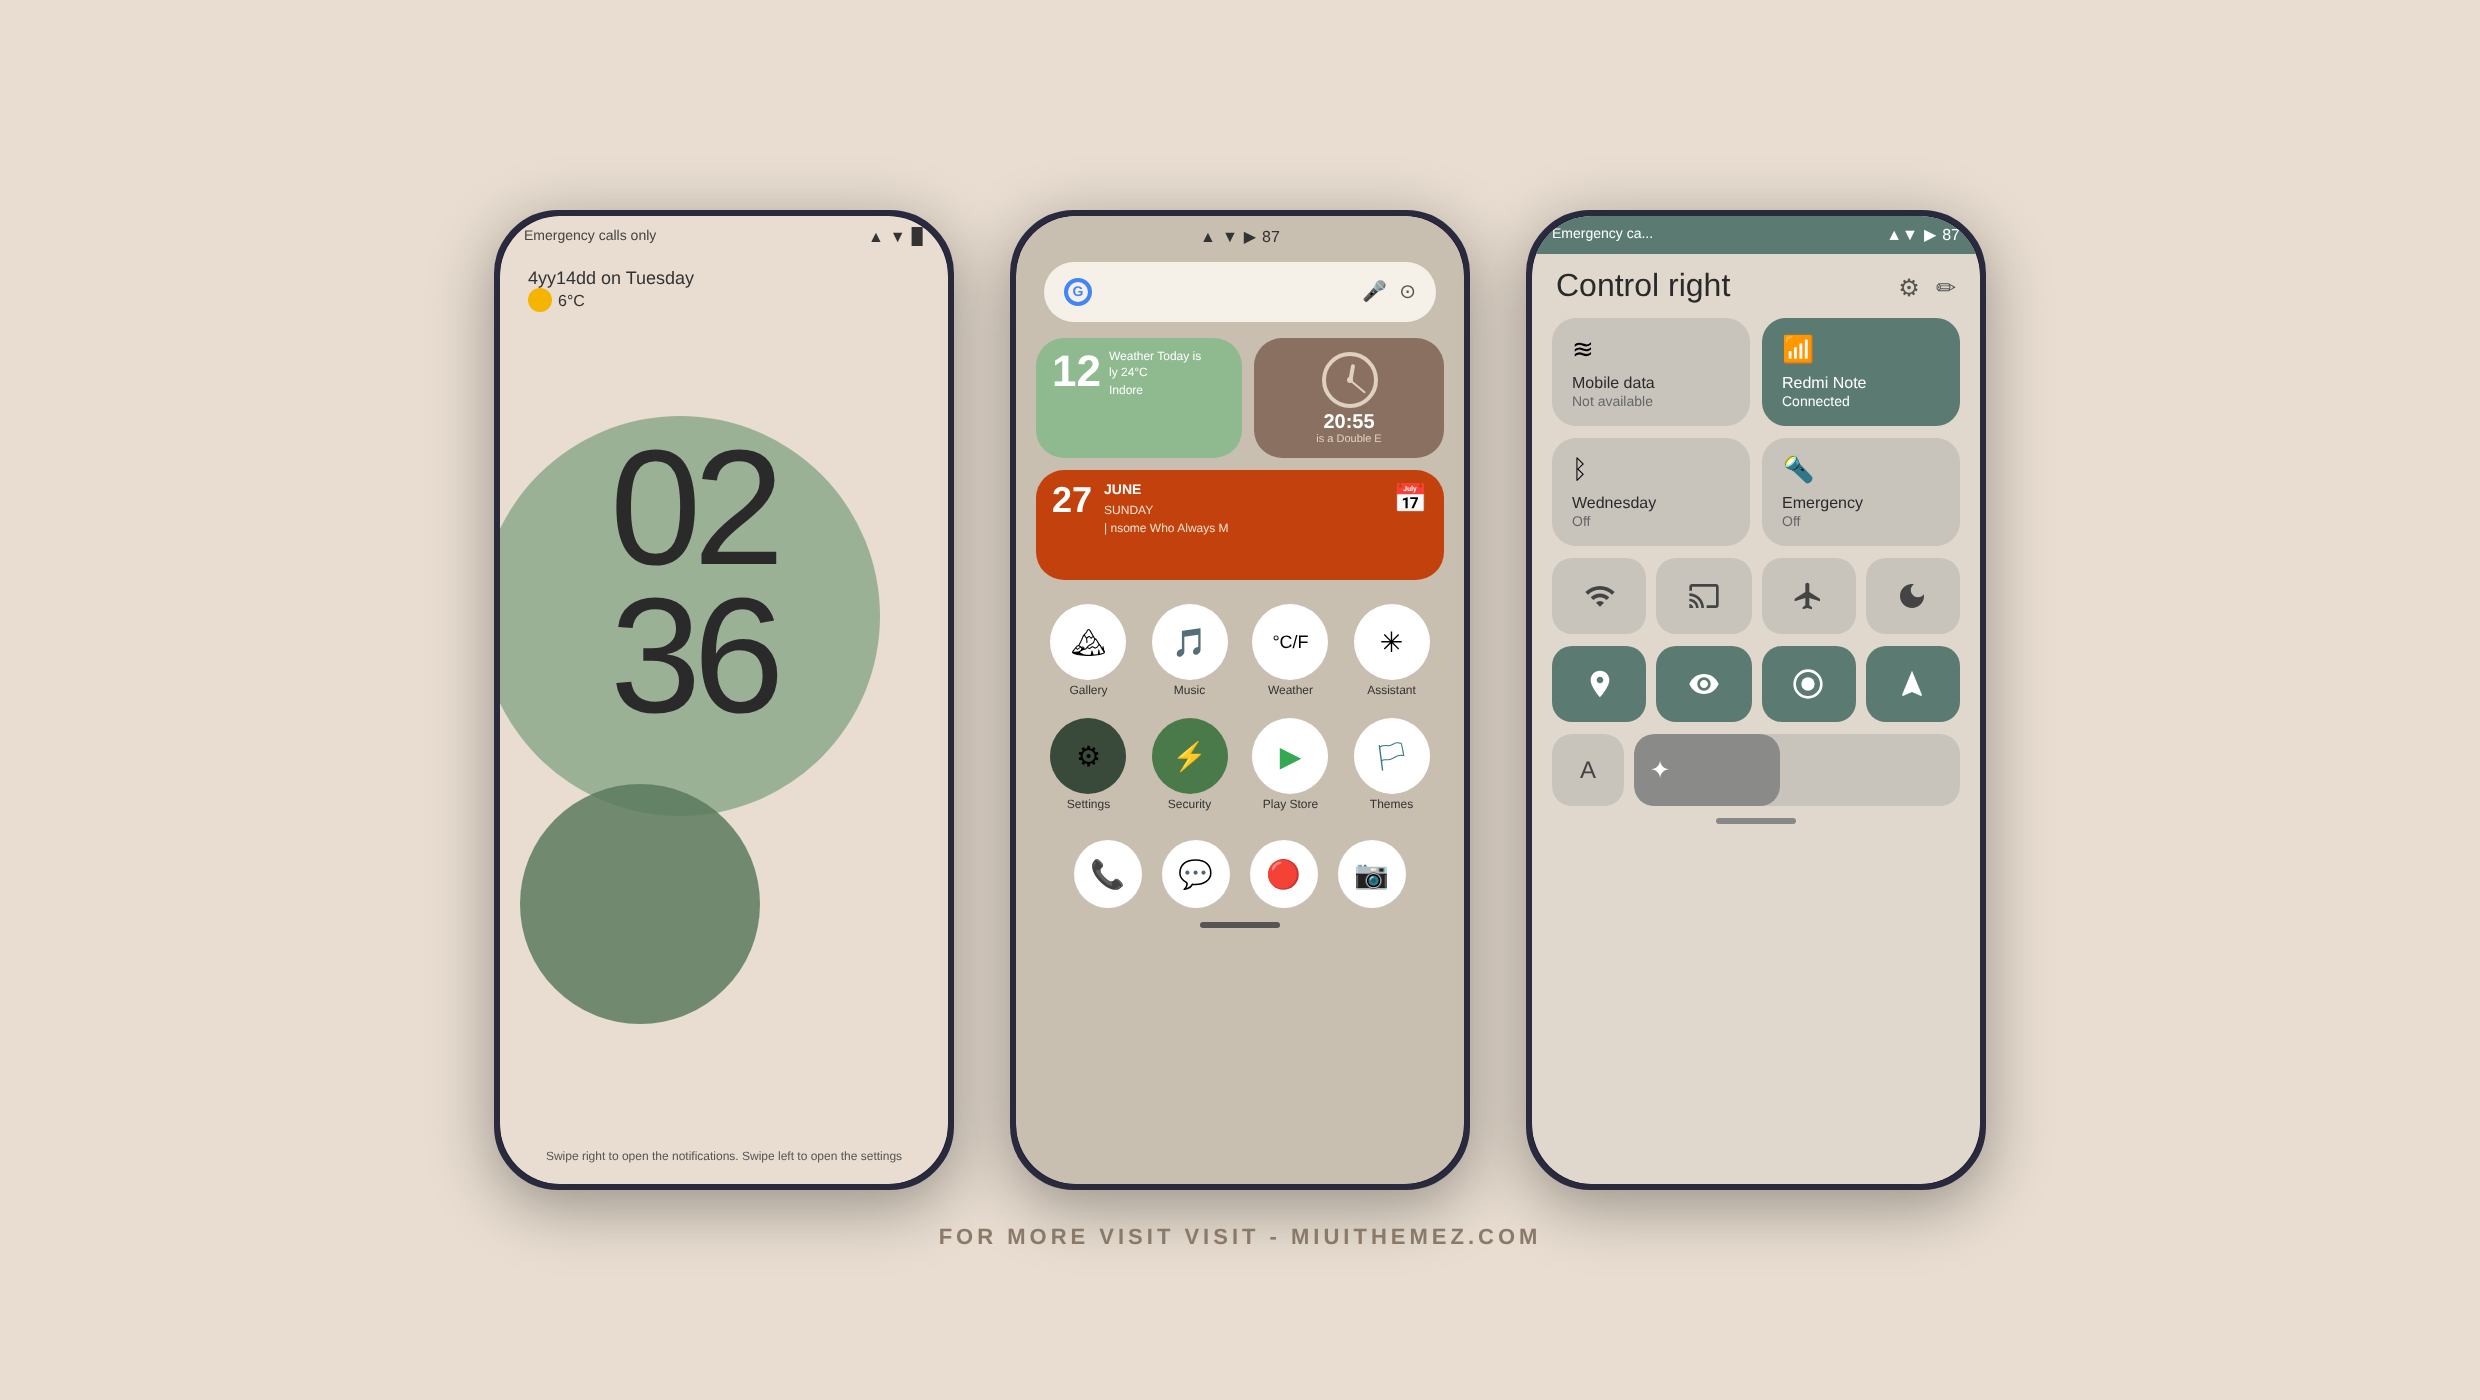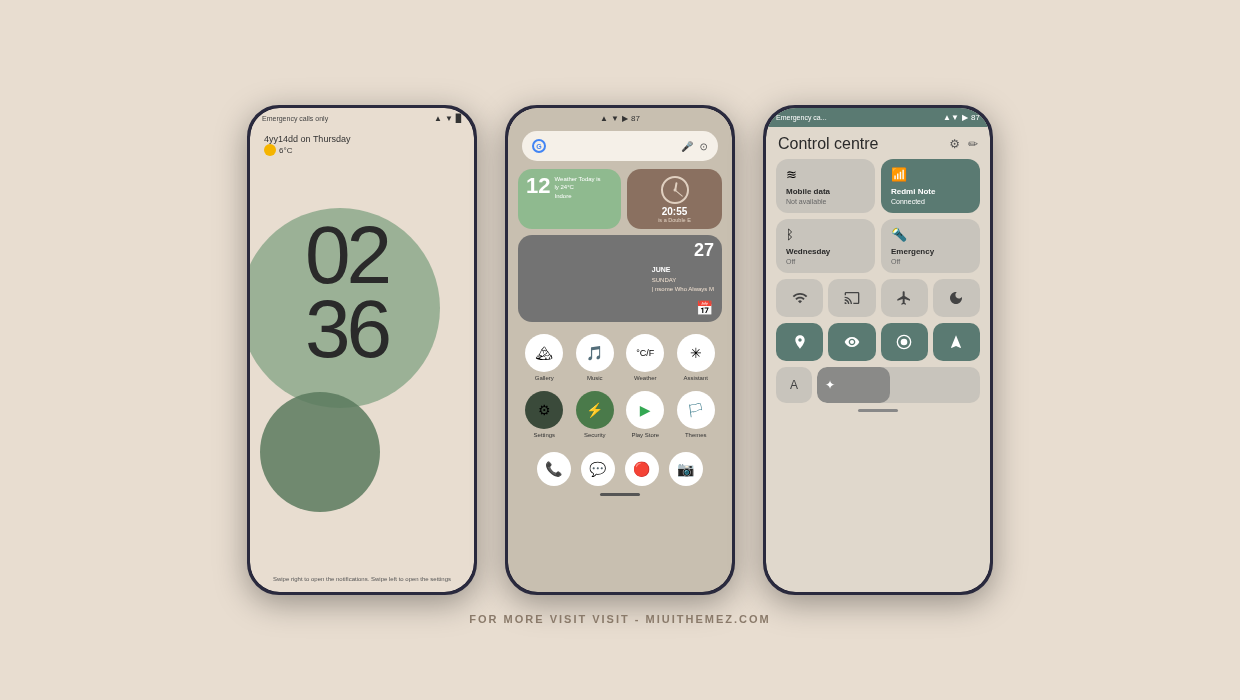--- a/index.html
+++ b/index.html
@@ -299,29 +299,28 @@
       font-weight: bold;
       color: #fff;
     }
 
     .widget-clock-sub {
       font-size: 5.5px;
       color: #e0d0c0;
     }
 
     .widget-calendar {
-      background: #737373;
+      background: #c2410c;
       border-radius: 14px;
       padding: 6px 8px;
       margin: 0 10px 8px;
       min-height: 55px;
       display: flex;
-      align-items: flex-end;
+      align-items: flex-start;
       gap: 6px;
-      flex-direction: column;
     }
 
     .cal-date {
       font-size: 18px;
       font-weight: bold;
       color: #fff;
       line-height: 1;
     }
 
     .cal-info {
@@ -466,21 +465,21 @@
       gap: 5px;
       margin-bottom: 3px;
     }
 
     .tile-icon-box {
       font-size: 13px;
     }
 
     .tile-label {
       font-size: 8px;
-      font-weight: 700;
+      font-weight: 400;
       color: #2a2a2a;
     }
 
     .tile-sub {
       font-size: 7px;
       color: #666;
     }
 
     .small-tiles {
       display: grid;
@@ -579,21 +578,21 @@
       <div class="status-bar">
         <span style="font-size:7px;color:#444;">Emergency calls only</span>
         <div class="status-icons">
           <span>▲</span>
           <span>▼</span>
           <span>▉</span>
         </div>
       </div>
 
       <div class="phone1-date-weather">
-        <div class="phone1-date">4yy14dd on Thursday</div>
+        <div class="phone1-date">4yy14dd on Tuesday</div>
         <div class="phone1-weather">
           <span class="sun-icon"></span>
           <span>6°C</span>
         </div>
       </div>
 
       <div class="phone1-circles">
         <div class="circle-large"></div>
         <div class="circle-medium"></div>
       </div>
@@ -719,21 +718,21 @@
       <div class="p3-status">
         <span>Emergency ca...</span>
         <div class="status-icons">
           <span>▲▼</span>
           <span>▶</span>
           <span>87</span>
         </div>
       </div>
 
       <div class="control-header">
-        <span class="control-title">Control centre</span>
+        <span class="control-title">Control right</span>
         <div class="control-icons">
           <span>⚙</span>
           <span>✏</span>
         </div>
       </div>
 
       <div class="tile-row">
         <div class="tile-wide">
           <div class="tile-icon-row">
             <span class="tile-icon-box">≋</span>

